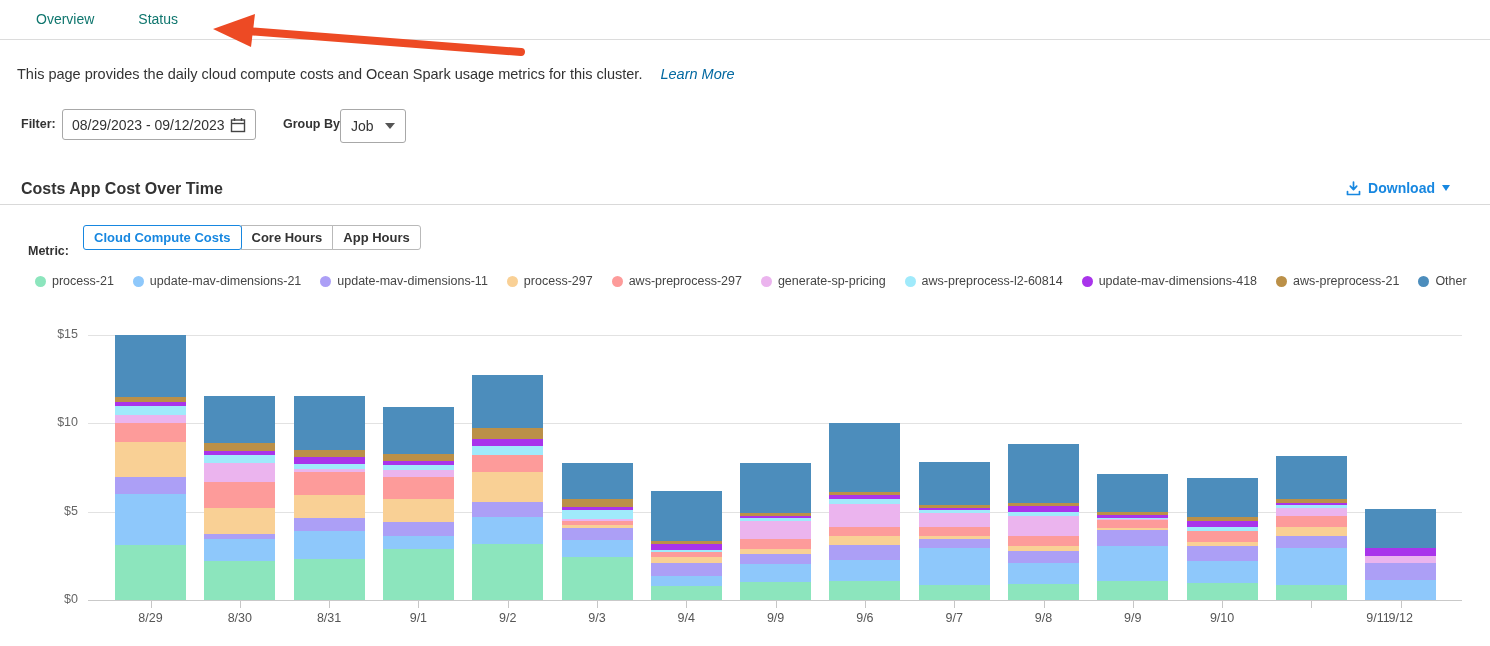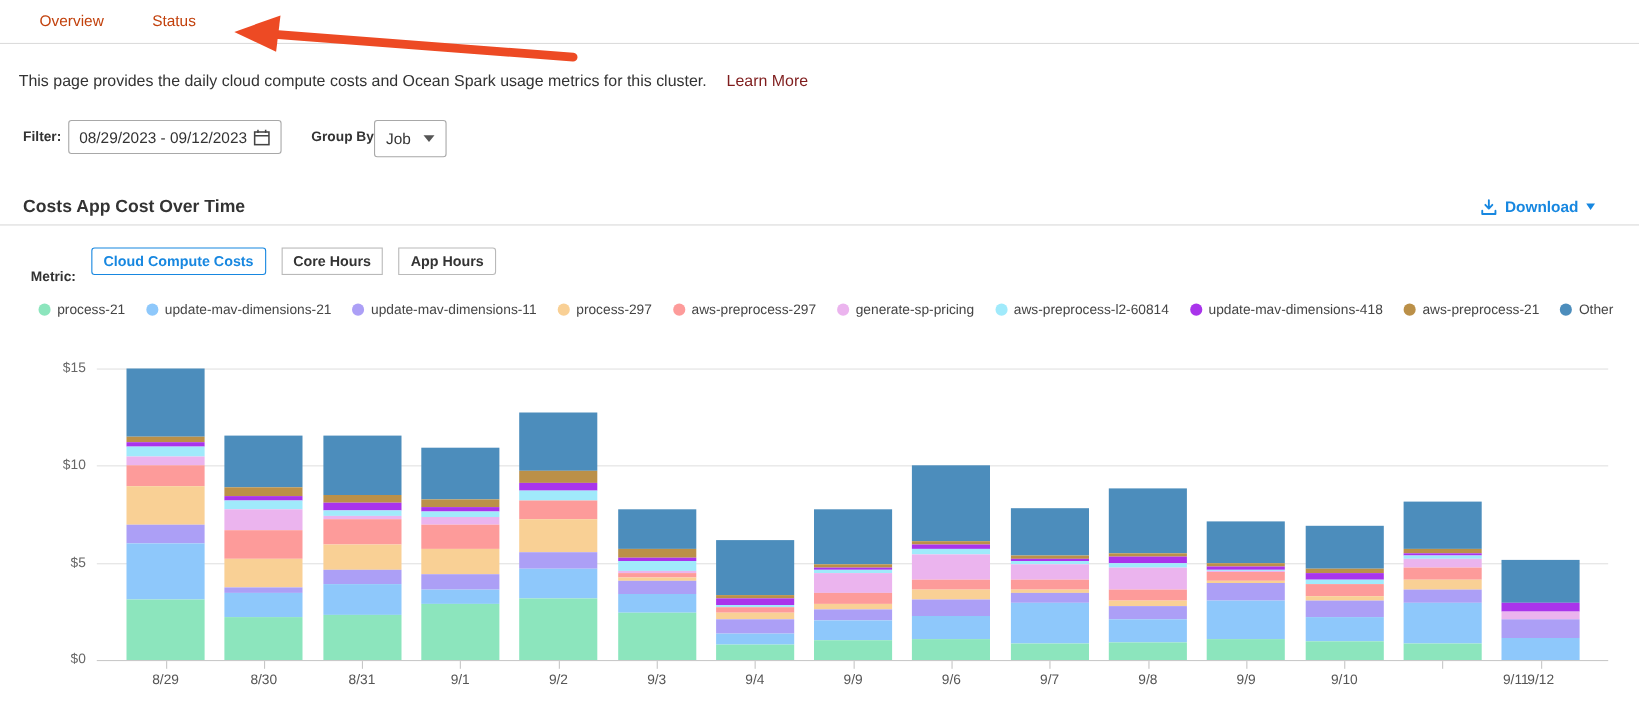--- a/index.html
+++ b/index.html
@@ -4,48 +4,48 @@
 <style>
   * { margin:0; padding:0; box-sizing:border-box; }
   html,body { background:#fff; }
   body { font-family:"Liberation Sans", sans-serif; color:#333; }
   .frame { position:relative; width:1490px; height:646px; background:#fff; overflow:hidden; }
 
   
   .tabbar { position:absolute; left:0; top:0; width:1490px; height:40px;
             border-bottom:1px solid #dcdcdc; display:flex; align-items:stretch; padding-left:23px; }
   .tab { display:flex; align-items:center; padding:0 13px; margin-right:18px; font-size:14px;
-         color:#c2410c; cursor:pointer; border-bottom:2px solid transparent; }
+         color:#0f766e; cursor:pointer; border-bottom:2px solid transparent; }
   .tab.active { color:#1787e0; border-bottom:2px solid #1787e0; font-weight:bold; }
 
   .arrow-svg { position:absolute; left:205px; top:10px; width:330px; height:50px; }
 
   
   .desc { position:absolute; left:17px; top:66px; font-size:14.5px; color:#333; }
-  .desc a { color:#7f1d1d; text-decoration:none; margin-left:14px; cursor:pointer; }
+  .desc a { color:#0369a1; text-decoration:none; margin-left:14px; cursor:pointer;font-style:italic; }
 
   
   .lbl { position:absolute; font-size:12.5px; font-weight:bold; color:#333; }
   .box { position:absolute; height:31px; border:1px solid #a8a8a8; border-radius:3px; background:#fff;
          display:flex; align-items:center; font-size:14px; color:#333; cursor:pointer; }
   .date-box { left:62px; top:109px; width:194px; padding:0 9px; justify-content:space-between; }
   .job-box { left:340px; top:109px; width:66px; padding:16px 10px; justify-content:space-between; }
   .caret { width:0; height:0; border-left:5px solid transparent; border-right:5px solid transparent;
            border-top:6px solid #555; display:inline-block; }
 
   
   .section-title { position:absolute; left:21px; top:180px; font-size:16px; font-weight:bold; color:#333; }
   .download { position:absolute; right:40px; top:180px; display:flex; align-items:center; gap:7px;
               color:#1787e0; font-size:14px; font-weight:bold; cursor:pointer; }
   .download .caret { border-top-color:#1787e0; border-left-width:4.5px; border-right-width:4.5px; }
   .divider { position:absolute; left:0; top:204px; width:1490px; height:1px; background:#d9d9d9; }
 
   
   .metric-lbl { left:28px; top:244px; }
-  .metric-group { position:absolute; left:83px; top:225px; display:flex;gap:15px; }
+  .metric-group { position:absolute; left:83px; top:225px; display:flex; }
   .metric-btn { background:#fff; border:1px solid #b9b9b9; color:#333; font-family:inherit;
                 font-size:13px; font-weight:bold; padding:3px 10px; margin-left:-1px; cursor:pointer; height:25px; }
   .metric-btn:first-child { margin-left:0; border-radius:3px 0 0 3px; }
   .metric-btn:last-child { border-radius:0 3px 3px 0; }
   .metric-btn.active { border:1.5px solid #1787e0; color:#1787e0; border-radius:3px; z-index:2; position:relative; }
 
   
   .legend { position:absolute; left:35px; top:274px; display:flex; align-items:center; gap:19px; }
   .legend-item { display:flex; align-items:center; gap:6px; font-size:12.5px; color:#454545; cursor:pointer; }
   .legend-dot { width:11px; height:11px; border-radius:50%; display:inline-block; }

